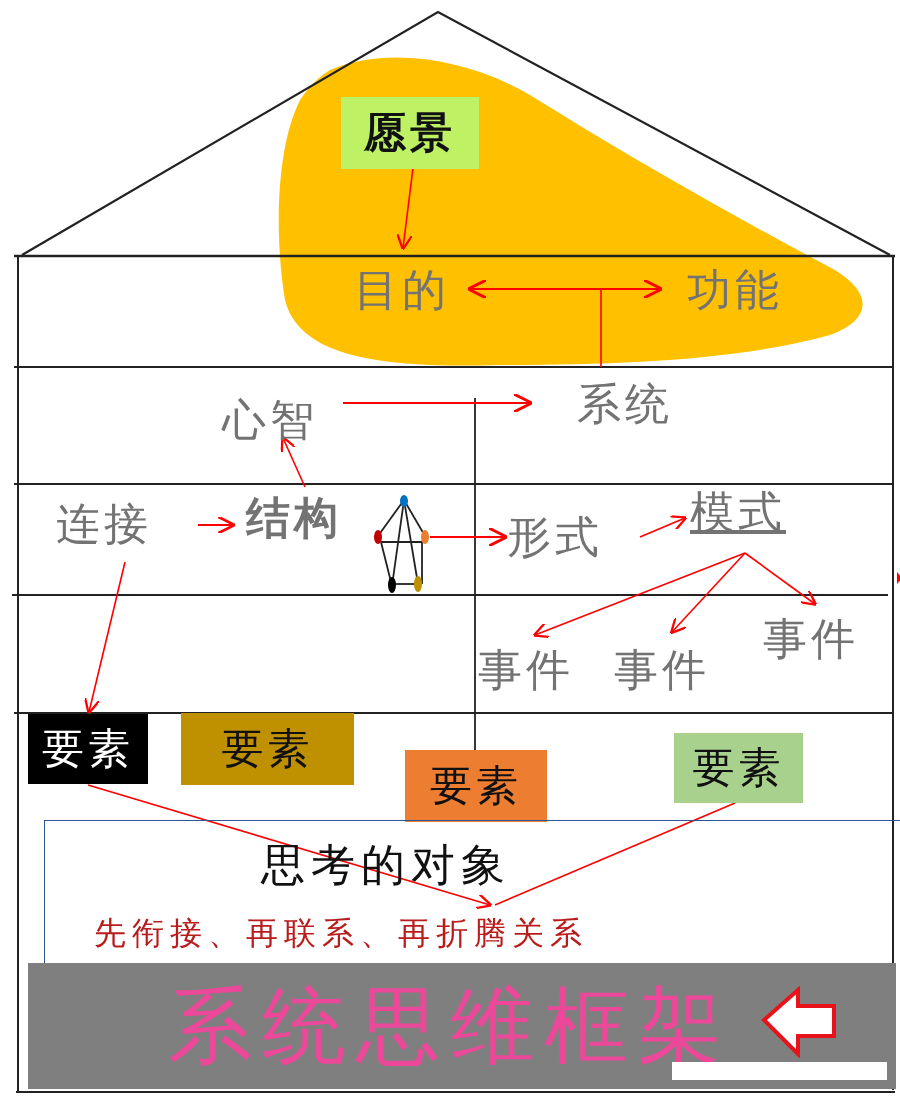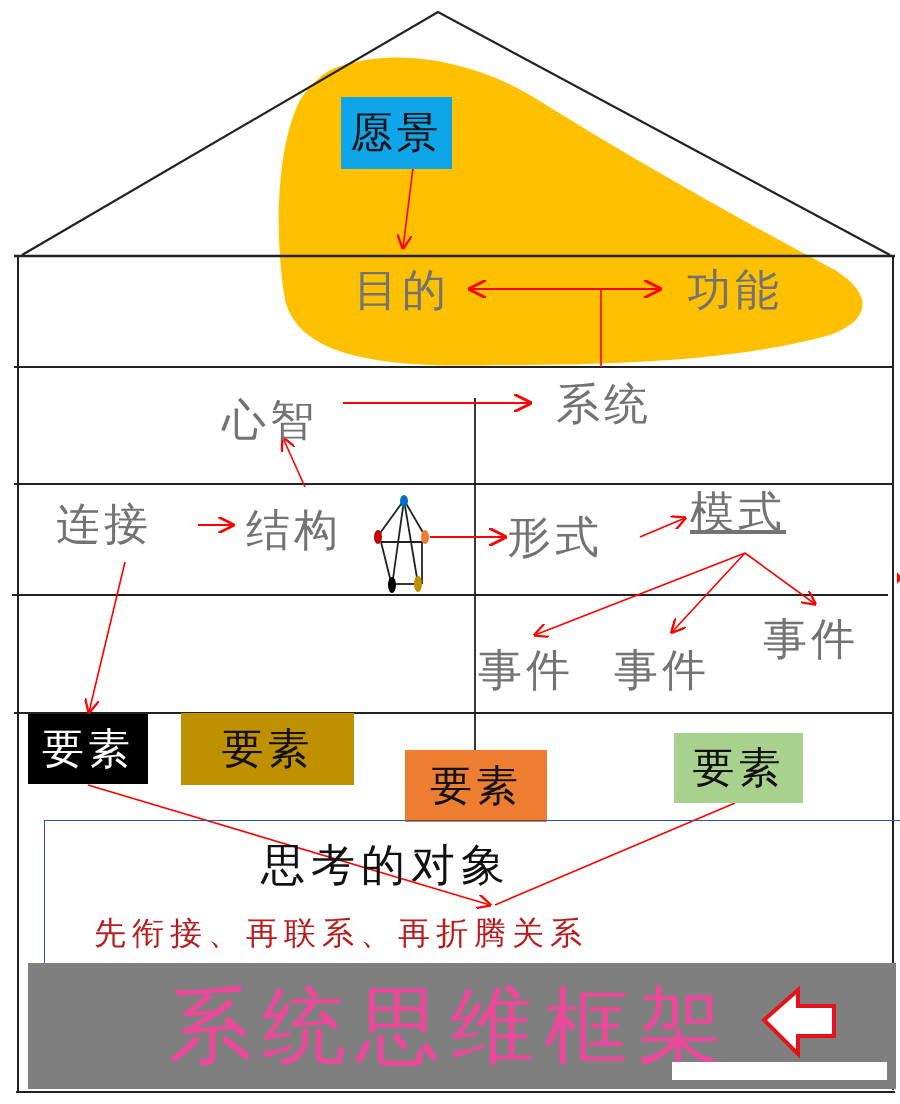--- a/index.html
+++ b/index.html
@@ -3,21 +3,21 @@
 <meta charset="utf-8">
 <style>
   html, body { margin: 0; padding: 0; background: #ffffff; }
   body { width: 900px; height: 1104px; position: relative; overflow: hidden;
          font-family: "DejaVu Serif", "Liberation Serif", serif; }
   #canvas { position: absolute; left: 0; top: 0; width: 900px; height: 1104px; }
   .lbl { position: absolute; color: #737373; font-size: 44px; line-height: 1; white-space: nowrap;
          font-family: "DejaVu Serif", "Liberation Serif", serif; letter-spacing: 4px; }
   .box { position: absolute; display: flex; align-items: center; justify-content: center;
          font-size: 42px; letter-spacing: 4px; font-family: "DejaVu Serif", serif; }
-  .box-vision { left: 341px; top: 97px; width: 111px; height: 72px; background: #0ea5e9; color: #111; }
+  .box-vision { left: 341px; top: 97px; width: 138px; height: 72px; background: #bef264; color: #111; font-weight: bold; }
   .box-el1 { left: 28px; top: 714px; width: 120px; height: 70px; background: #000000; color: #ffffff; }
   .box-el2 { left: 181px; top: 713px; width: 173px; height: 72px; background: #bf9000; color: #111; }
   .box-el3 { left: 405px; top: 750px; width: 142px; height: 72px; background: #ed7d31; color: #111; }
   .box-el4 { left: 674px; top: 733px; width: 129px; height: 70px; background: #a9d18e; color: #111; }
   .obj-panel { position: absolute; left: 44px; top: 820px; width: 856px; height: 146px;
                border-top: 1.5px solid #2f5597; border-left: 1.5px solid #2f5597; box-sizing: border-box; }
   .obj-title { position: absolute; left: 0; width: 684px; top: 836px; text-align: center; font-size: 44px;
                letter-spacing: 6px; color: #111; }
   .obj-sub { position: absolute; left: 56px; top: 912px; font-size: 32px; letter-spacing: 6px; color: #b91c1c; }
   .footer { position: absolute; left: 28px; top: 963px; width: 868px; height: 126px; background: #7f7f7f; }
@@ -81,23 +81,23 @@
   <ellipse cx="425" cy="537" rx="4" ry="7" fill="#ed7d31"></ellipse>
   <ellipse cx="392" cy="585" rx="4" ry="8" fill="#000000"></ellipse>
   <ellipse cx="418" cy="584" rx="4" ry="8" fill="#bf9000"></ellipse>
 </svg>
 
 <div class="box box-vision">愿景</div>
 <div class="lbl" style="left:354px;top:268px;">目的</div>
 <div class="lbl" style="left:687px;top:268px;">功能</div>
 
 <div class="lbl" style="left:222px;top:398px;">心智</div>
-<div class="lbl" style="left:556px;top:382px;">系统</div>
+<div class="lbl" style="left:577px;top:382px;">系统</div>
 <div class="lbl" style="left:56px;top:502px;">连接</div>
-<div class="lbl" style="left:246px;top:508px;">结构</div>
+<div class="lbl" style="left:246px;top:496px;font-weight:bold;">结构</div>
 <div class="lbl" style="left:507px;top:515px;">形式</div>
 <div class="lbl" style="left:690px;top:490px;text-decoration:underline;">模式</div>
 <div class="lbl" style="left:478px;top:648px;">事件</div>
 <div class="lbl" style="left:614px;top:648px;">事件</div>
 <div class="lbl" style="left:763px;top:617px;">事件</div>
 
 <div class="box box-el1">要素</div>
 <div class="box box-el2">要素</div>
 <div class="box box-el3">要素</div>
 <div class="box box-el4">要素</div>

